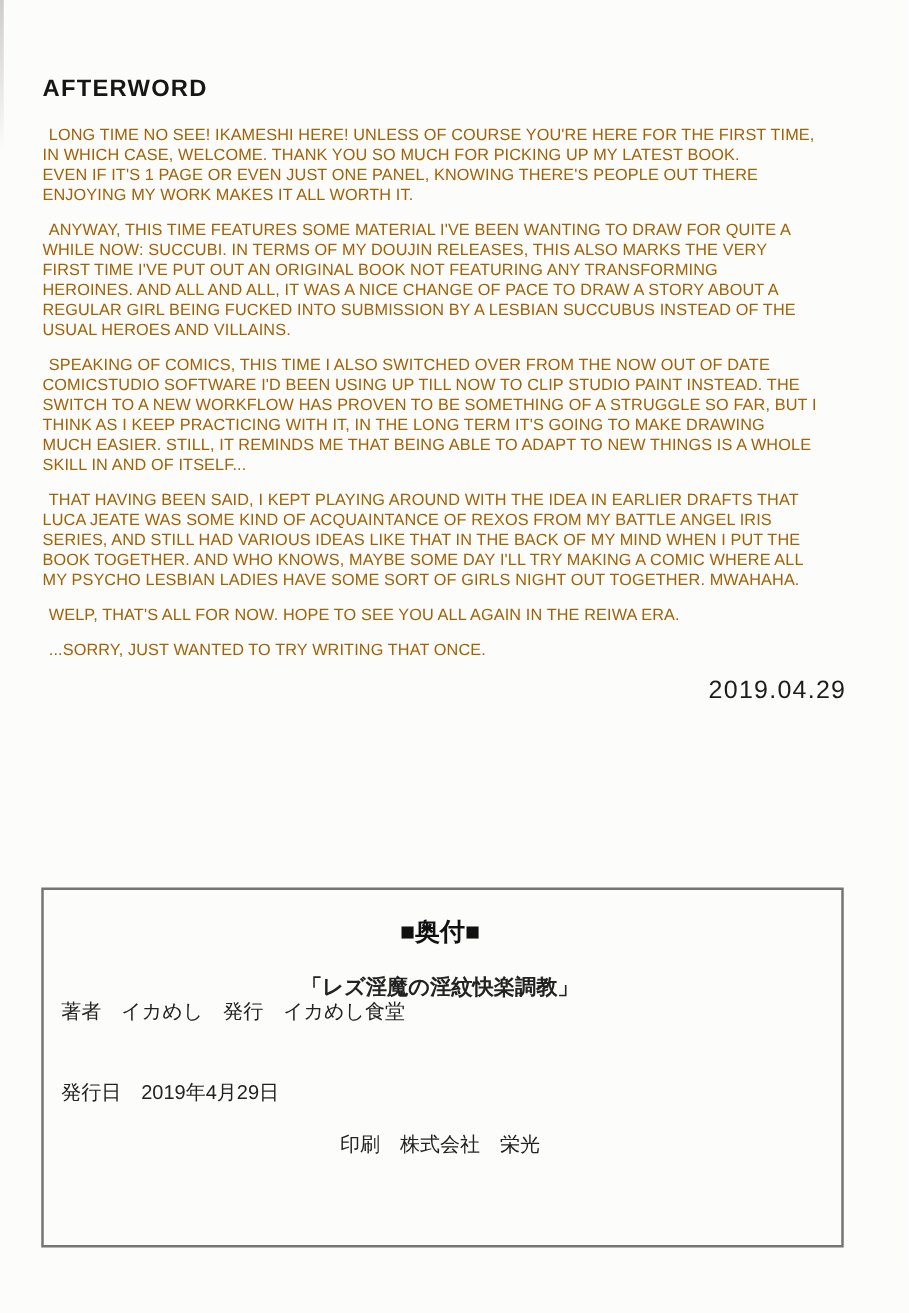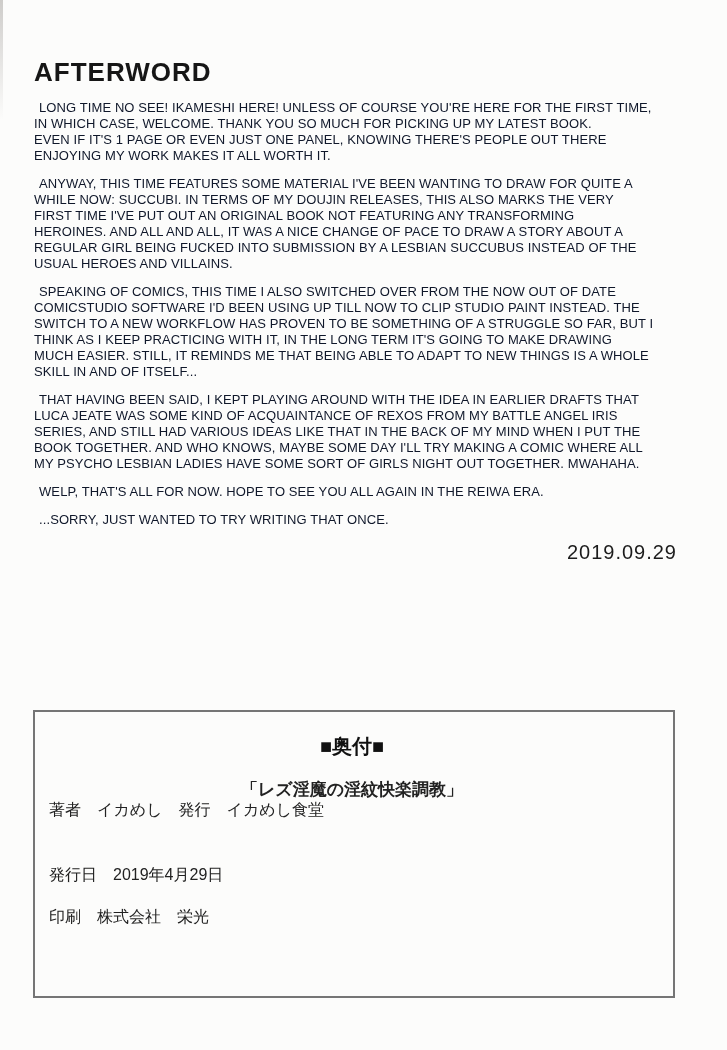--- a/index.html
+++ b/index.html
@@ -21,34 +21,34 @@
     left: 0; top: 0;
     width: 3px; height: 120px;
     background: linear-gradient(to bottom, rgba(120,115,110,0.35), rgba(120,115,110,0));
     pointer-events: none;
   }
   .afterword {
     padding: 58px 30px 0 34px;
   }
   .afterword h1 {
     margin: 0 0 14px 0;
-    font-size: 26px;
+    font-size: 19px;
     line-height: 28px;
     font-weight: bold;
     letter-spacing: 1px;
     color: #161616;
   }
   .para {
     margin: 0 0 12px 0;
     font-size: 13px;
     line-height: 16px;
     letter-spacing: 0.1px;
     white-space: pre-line;
     text-indent: 5px;
-    color: #0f172a;
+    color: #a16207;
   }
   .afterword-date {
     margin-top: 10px;
     padding-right: 20px;
     text-align: right;
     font-size: 20px;
     line-height: 24px;
     letter-spacing: 1px;
     color: #1c1c1c;
   }
@@ -77,21 +77,21 @@
     font-size: 17px;
     line-height: 20px;
     font-weight: bold;
   }
   .c-line {
     font-size: 16px;
     line-height: 20px;
   }
   .c-line.author { margin-bottom: 26px; }
   .c-line.pubdate { margin-bottom: 22px; margin-top: 45px; }
-  .c-line.printer { margin-bottom: 40px; }
+  .c-line.printer { margin-bottom: 40px; text-align: center; }
   .c-line .lbl { margin-right: 1em; }
   .c-line .lbl2 { margin-left: 1em; margin-right: 1em; text-align: right; }
   .c-contact {
     display: flex;
     justify-content: space-between;
     font-size: 16px;
     line-height: 20px;
   }
 </style>
 </head>
@@ -118,21 +118,21 @@
 THINK AS I KEEP PRACTICING WITH IT, IN THE LONG TERM IT'S GOING TO MAKE DRAWING
 MUCH EASIER. STILL, IT REMINDS ME THAT BEING ABLE TO ADAPT TO NEW THINGS IS A WHOLE
 SKILL IN AND OF ITSELF...</p>
     <p class="para">THAT HAVING BEEN SAID, I KEPT PLAYING AROUND WITH THE IDEA IN EARLIER DRAFTS THAT
 LUCA JEATE WAS SOME KIND OF ACQUAINTANCE OF REXOS FROM MY BATTLE ANGEL IRIS
 SERIES, AND STILL HAD VARIOUS IDEAS LIKE THAT IN THE BACK OF MY MIND WHEN I PUT THE
 BOOK TOGETHER. AND WHO KNOWS, MAYBE SOME DAY I'LL TRY MAKING A COMIC WHERE ALL
 MY PSYCHO LESBIAN LADIES HAVE SOME SORT OF GIRLS NIGHT OUT TOGETHER. MWAHAHA.</p>
     <p class="para">WELP, THAT'S ALL FOR NOW. HOPE TO SEE YOU ALL AGAIN IN THE REIWA ERA.</p>
     <p class="para">...SORRY, JUST WANTED TO TRY WRITING THAT ONCE.</p>
-    <div class="afterword-date">2019.09.29</div>
+    <div class="afterword-date">2019.04.29</div>
   </div>
 
   <div class="colophon">
     <div class="c-header">■奥付■</div>
     <div class="c-title">「レズ淫魔の淫紋快楽調教」</div>
 
     <div class="c-line author">
       <span class="lbl">著者</span><span>イカめし</span><span class="lbl2">発行</span><span>イカめし食堂</span>
     </div>
 

